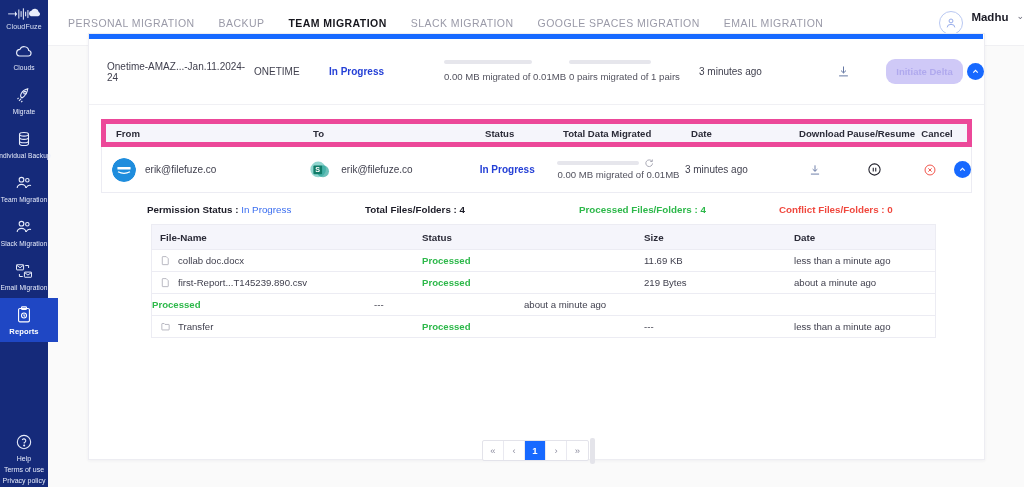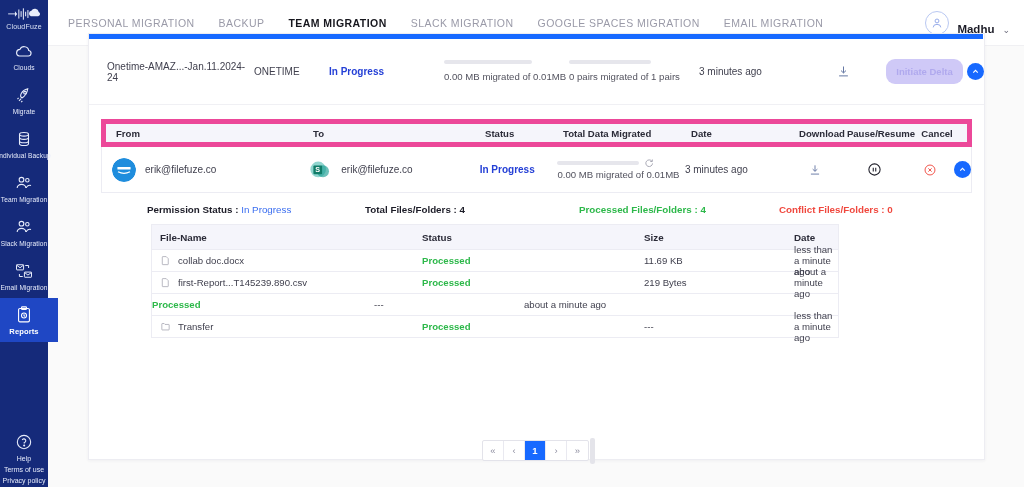--- a/index.html
+++ b/index.html
@@ -46,30 +46,30 @@
     display: flex; flex-direction: column; align-items: center; gap: 2px;
   }
   .help-link { font-size: 7px; color: #e7ecfb; line-height: 9px; cursor: pointer; white-space: nowrap; }
 
   
   .main { flex: 1 1 auto; height: 487px; background: #fafafa; position: relative; }
 
   .topbar {
     height: 46px; background: #ffffff;
     display: flex; align-items: center;
-    padding-left: 20px; padding-right: 14px;
+    padding-left: 20px; 
     border-bottom: 1px solid #f0f0f3;
   }
   .tabs { display: flex; align-items: center; gap: 24px; }
   .tab {
     font-size: 10.5px; letter-spacing: .45px;
     color: #9a9aa8; cursor: pointer; white-space: nowrap;
   }
   .tab.active { color: #16161d; font-weight: bold; }
-  .topbar-right { margin-left: auto; display: flex; align-items: flex-end; gap: 8px; }
+  .topbar-right { margin-left: auto; display: flex; align-items: flex-start; gap: 8px; }
   .avatar {
     width: 24px; height: 24px; border-radius: 50%;
     border: 1px solid #b9c8f2; display: flex; align-items: center; justify-content: center;
   }
   .user-name { font-size: 11.5px; font-weight: bold; color: #1c1c27; }
   .caret { font-size: 9px; color: #6b6b7b; }
 
   
   .card {
     position: absolute; left: 40px; top: 33px; width: 897px; height: 427px;
@@ -147,21 +147,21 @@
     font-size: 9.8px; font-weight: bold; color: #1d1d28;
     padding-left: 46px;
   }
   .st-perm { width: 218px; }
   .st-total { width: 214px; }
   .st-proc { width: 200px; color: #2db84a; }
   .st-conf { color: #f0483e; }
   .lnk-prog { color: #3b6ef0; font-weight: normal; }
 
   
-  .files { position: absolute; left: 62px; top: 190px; width: 688px; }
+  .files { position: absolute; left: 62px; top: 190px; width: 785px; }
   .f-head {
     display: flex; align-items: center; height: 26px;
     background: #f5f5fb; border: 1px solid #ececf3;
     font-size: 9.8px; font-weight: bold; color: #2b2b38;
   }
   .f-row {
     display: flex; align-items: center; height: 22px;
     border: 1px solid #ececf3; border-top: none;
     font-size: 9.6px; color: #3f3f4d;
   }

